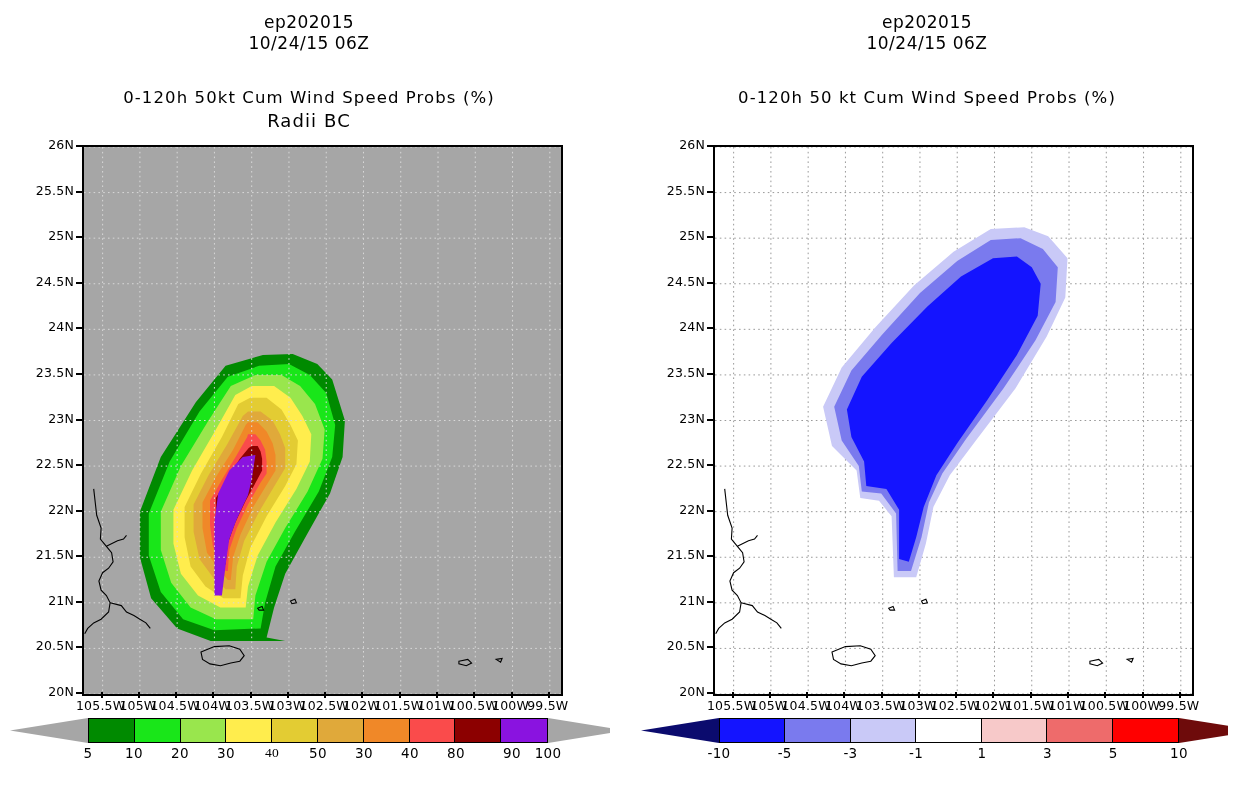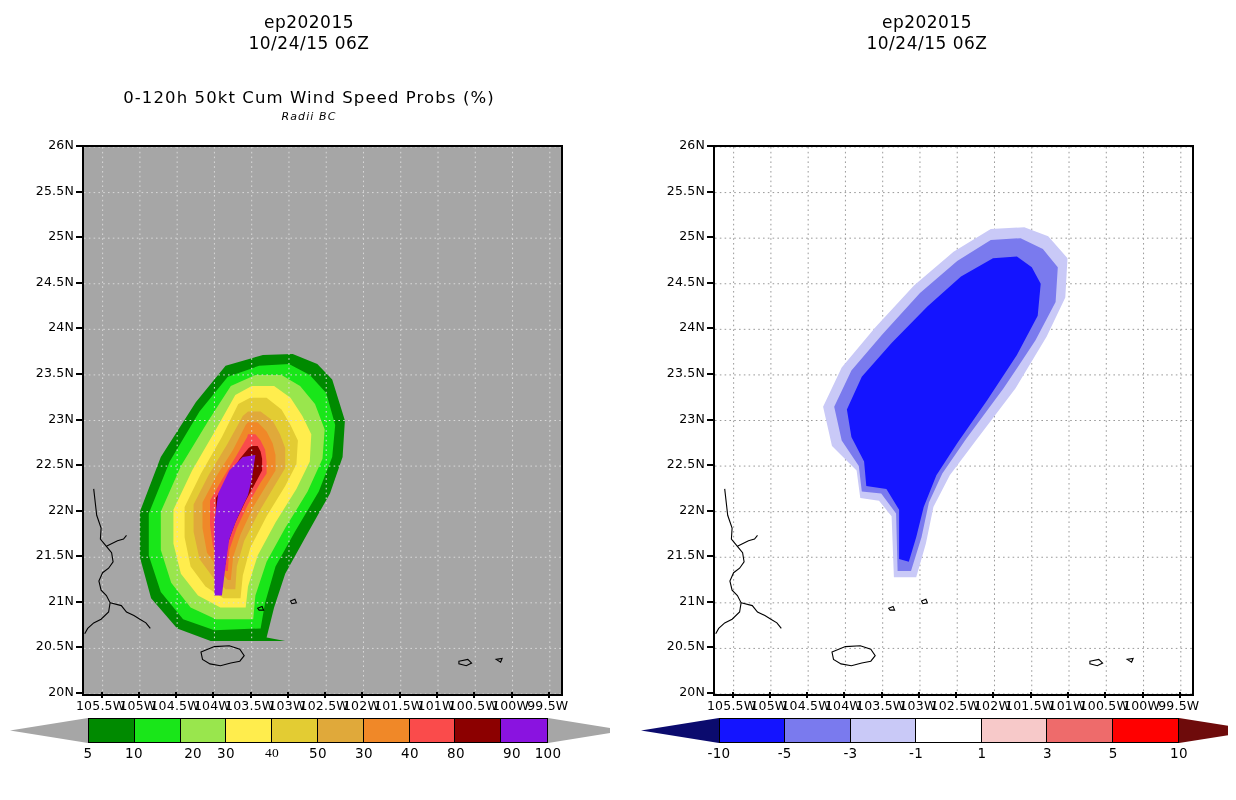--- a/index.html
+++ b/index.html
@@ -9,21 +9,21 @@
   .panel{position:absolute;top:0;width:618px;height:719px;}
   .panel-left{left:0;}
   .panel-right{left:618px;}
   .t-storm{position:absolute;top:12px;left:0;width:618px;text-align:center;
            font-size:17px;letter-spacing:.5px;}
   .t-date{position:absolute;top:33px;left:0;width:618px;text-align:center;
           font-size:17px;letter-spacing:.5px;}
   .t-main{position:absolute;top:88px;left:0;width:618px;text-align:center;
           font-size:16.5px;letter-spacing:1.1px;white-space:nowrap;}
   .t-sub{position:absolute;top:110px;left:0;width:618px;text-align:center;
-         font-size:11px;letter-spacing:1.1px;white-space:nowrap;font-style:italic;}
+         font-size:18px;letter-spacing:1.1px;white-space:nowrap;}
 
   
   .plot{position:absolute;border:2px solid #000;box-sizing:content-box;overflow:hidden;}
   .plot-left{left:82px;top:145px;width:477px;height:547px;background:#a6a6a6;}
   .inner{position:absolute;left:0;top:0;width:100%;height:100%;}
 
   
   .ylab{position:absolute;text-align:right;font-size:12.5px;width:54px;
         letter-spacing:.2px;}
   .xlab{position:absolute;text-align:center;font-size:12.5px;width:60px;
@@ -172,36 +172,37 @@
           <div class="cbar-cell" style="background: rgb(224, 169, 58); width: 46px;"></div>
           <div class="cbar-cell" style="background: rgb(240, 136, 40); width: 46px;"></div>
           <div class="cbar-cell" style="background: rgb(250, 75, 75); width: 46px;"></div>
           <div class="cbar-cell" style="background: rgb(140, 0, 0); width: 46px;"></div>
           <div class="cbar-cell" style="background: rgb(138, 19, 224); width: 46px;"></div>
         </div>
     </div>
     <div id="cbticks-left">
         <div class="cbtick" style="left: 56px;">5</div>
         <div class="cbtick" style="left: 102px;">10</div>
-        <div class="cbtick" style="left: 148px; text-align: right;">20</div>
+        <div class="cbtick" style="left: 148px;">20</div>
         <div class="cbtick" style="left: 194px;">30</div>
         <div class="cbtick" style="left: 240px; font-family: Liberation Serif, serif;">40</div>
         <div class="cbtick" style="left: 286px;">50</div>
         <div class="cbtick" style="left: 332px;">30</div>
         <div class="cbtick" style="left: 378px;">40</div>
         <div class="cbtick" style="left: 424px;">80</div>
         <div class="cbtick" style="left: 480px;">90</div>
         <div class="cbtick" style="left: 516px;">100</div>
       </div>
   </div>
 </div>
 
 <div class="panel panel-right">
   <div class="t-storm">ep202015</div>
   <div class="t-date">10/24/15 06Z</div>
+  <div class="t-main">0-120h 50 kt Cum Wind Speed Probs (%)</div>
 
   <div class="plot" style="left:95px;top:145px;width:477px;height:547px;background:#fff">
     <svg class="inner" id="svg-right" viewBox="0 0 477 547" preserveAspectRatio="none">
         <rect x="0" y="0" width="477" height="547" fill="#ffffff"></rect>
         <line x1="18.632812499999982" y1="0" x2="18.632812499999982" y2="547" stroke="#9a9a9a" stroke-width="1" stroke-dasharray="1.6 3.2"></line>
         <line x1="55.89843749999995" y1="0" x2="55.89843749999995" y2="547" stroke="#9a9a9a" stroke-width="1" stroke-dasharray="1.6 3.2"></line>
         <line x1="93.16406249999991" y1="0" x2="93.16406249999991" y2="547" stroke="#9a9a9a" stroke-width="1" stroke-dasharray="1.6 3.2"></line>
         <line x1="130.4296874999999" y1="0" x2="130.4296874999999" y2="547" stroke="#9a9a9a" stroke-width="1" stroke-dasharray="1.6 3.2"></line>
         <line x1="167.69531249999983" y1="0" x2="167.69531249999983" y2="547" stroke="#9a9a9a" stroke-width="1" stroke-dasharray="1.6 3.2"></line>
         <line x1="204.9609374999998" y1="0" x2="204.9609374999998" y2="547" stroke="#9a9a9a" stroke-width="1" stroke-dasharray="1.6 3.2"></line>

